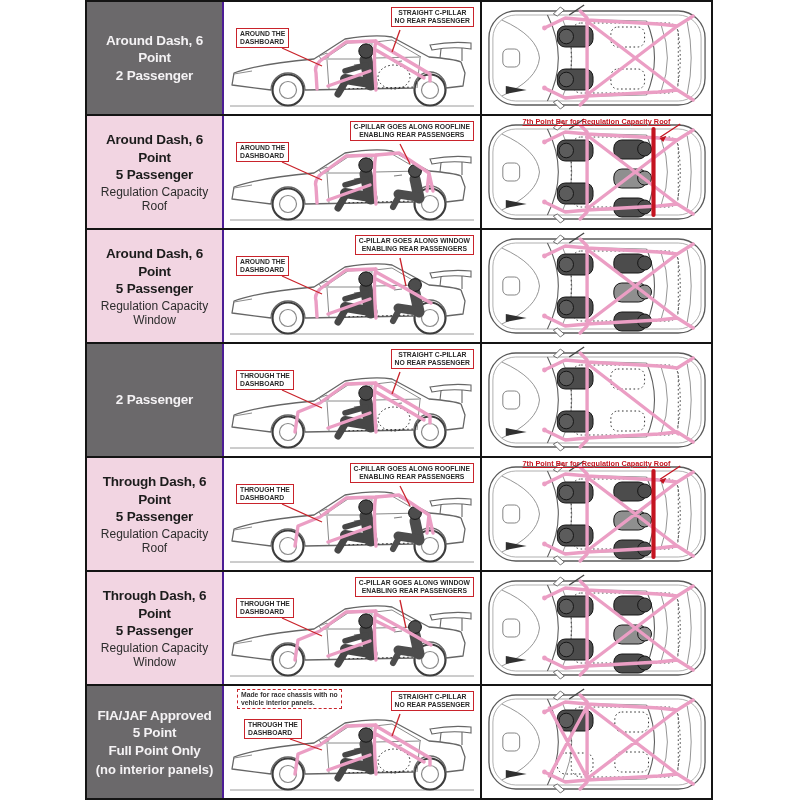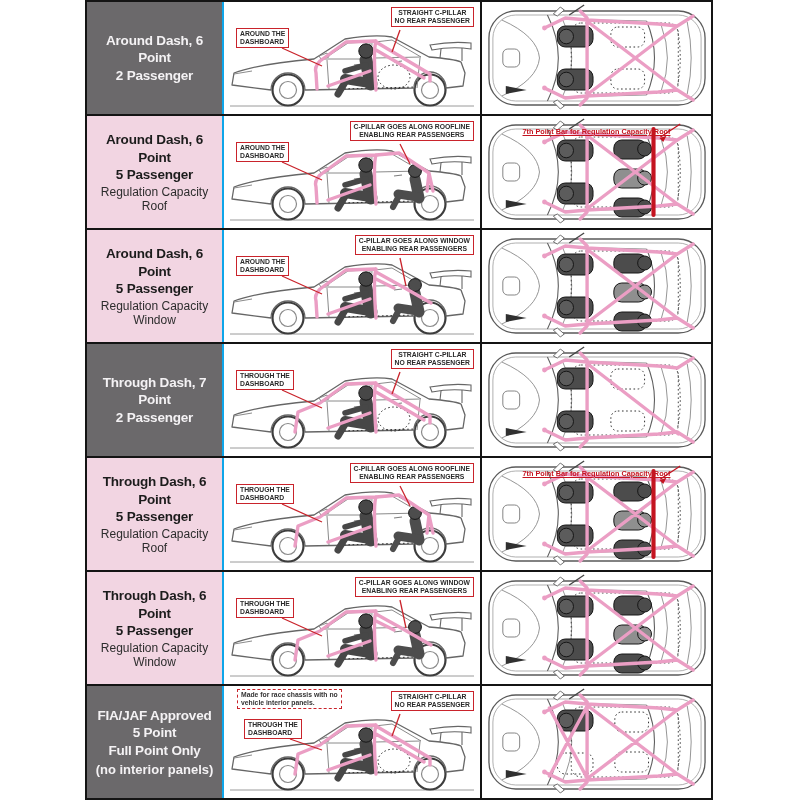--- a/index.html
+++ b/index.html
@@ -3,42 +3,42 @@
 <meta charset="utf-8">
 <style>
   html,body{margin:0;padding:0;}
   body{width:800px;height:800px;background:#ffffff;position:relative;overflow:hidden;
        font-family:"Liberation Sans",sans-serif;}
   #stage{position:absolute;left:85px;top:0;width:628px;height:800px;
          border:2px solid #141414;box-sizing:border-box;display:flex;flex-direction:column;background:#fff;}
   .row{flex:1 1 0;min-height:0;display:flex;border-bottom:2px solid #141414;}
   .row:last-child{border-bottom:none;justify-content:flex-end;}
   .cell{position:relative;box-sizing:border-box;background:#fff;}
-  .label-cell{width:137px;border-right:2px solid #0ea5e9;display:flex;flex-direction:column;
+  .label-cell{width:137px;border-right:2px solid #4c1d95;display:flex;flex-direction:column;
               align-items:center;justify-content:center;text-align:center;padding:0 5px;}
   .theme-gray{background:#6b696b;}
   .theme-pink{background:#f2d5e2;}
   .label-line{font-weight:700;font-size:13.5px;line-height:1.3;letter-spacing:-0.2px;}
   .theme-gray .label-line{color:#f4f2f4;}
   .theme-pink .label-line{color:#1c1c1c;}
   .label-sub{margin-top:1px;}
   .theme-pink .label-sub{color:#2d2d2d;font-weight:400;font-size:12px;}
   .theme-gray .label-sub{color:#f4f2f4;font-weight:700;font-size:13px;margin-top:3px;}
   .side-cell{width:258px;border-right:2px solid #141414;}
   .top-cell{flex:1 1 0;}
   .panel-svg{position:absolute;left:0;top:0;width:100%;height:100%;display:block;}
   .callout{position:absolute;z-index:3;background:#fff;border:1.6px solid #c9232b;
            padding:1px 3px;font-weight:700;font-size:6.8px;line-height:1.2;color:#2a2a2a;
            white-space:nowrap;}
   .co-line{display:block;}
   .dash-callout{left:12px;top:26px;}
   .race .dash-callout{left:20px;top:33px;}
   .cpillar-callout{top:5px;right:6px;text-align:center;}
   .note-callout{left:13px;top:3px;border-style:dashed;border-width:1.3px;color:#333;}
-  .bar-label{position:absolute;z-index:3;top:11px;left:0;right:0;text-align:center;
+  .bar-label{position:absolute;z-index:3;top:1px;left:0;right:0;text-align:center;
              color:#c41420;font-weight:700;font-size:7.3px;text-decoration:underline;}
 </style>
 </head>
 <body>
 
 <div id="stage">
     <div class="row ">
       <div class="cell label-cell theme-gray">
         <div class="label-line">Around Dash, 6 Point</div>
         <div class="label-line">2 Passenger</div>
@@ -306,21 +306,20 @@
             <circle cx="164" cy="91" r="7" fill="#4c4c4c" stroke="#161616" stroke-width="1"></circle>
           </g>
           <path d="M106 16 L106 96 M106 16 L99 9 M106 96 L99 103 M106 18 L84 16 L63 26 M106 94 L84 96 L63 86 M106 18 L178 22 M106 94 L178 90 M178 22 L197 24 L213 14 M178 90 L197 88 L213 98 M107 20 L197 88 M107 92 L197 24 " fill="none" stroke="#eb9ec4" stroke-width="3.4" stroke-linecap="round" stroke-linejoin="round"></path>
           <circle cx="63" cy="26" r="2.4" fill="#eb9ec4"></circle>
           <circle cx="63" cy="86" r="2.4" fill="#eb9ec4"></circle>
         </svg>
       </div>
     </div>
     <div class="row ">
       <div class="cell label-cell theme-gray">
-        <div class="label-line">Through Dash, 7 Point</div>
         <div class="label-line">2 Passenger</div>
       </div>
       <div class="cell side-cell">
         <svg class="panel-svg" viewBox="0 0 256 112" preserveAspectRatio="none">
           <line x1="6" y1="104" x2="250" y2="104" stroke="#9a9a9a" stroke-width="1"></line>
           <circle cx="64" cy="88" r="15.5" fill="#fff" stroke="#3d3d3d" stroke-width="2.2"></circle>
           <circle cx="64" cy="88" r="8.5" fill="none" stroke="#8a8a8a" stroke-width="1.2"></circle>
           <circle cx="206" cy="88" r="15.5" fill="#fff" stroke="#3d3d3d" stroke-width="2.2"></circle>
           <circle cx="206" cy="88" r="8.5" fill="none" stroke="#8a8a8a" stroke-width="1.2"></circle>
           <path d="M8 83 L10 71 Q34 62 90 57 L121 37 Q150 32 168 35 L205 55 Q230 57 237 60 L241 71 L239 84 L222 86 A16 16 0 0 0 190 86 L81 88 A17 17 0 0 0 47 88 L8 83 Z" fill="#ffffff" stroke="#666666" stroke-width="1.3" stroke-linejoin="round"></path>

